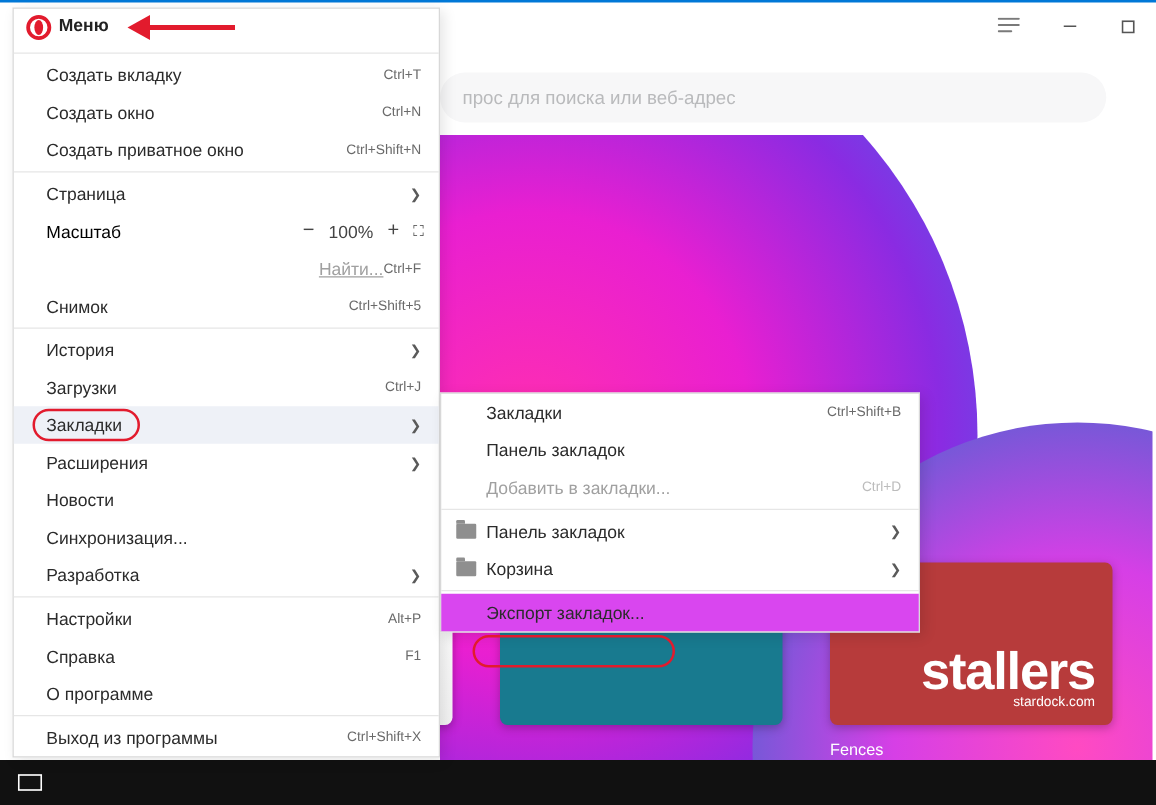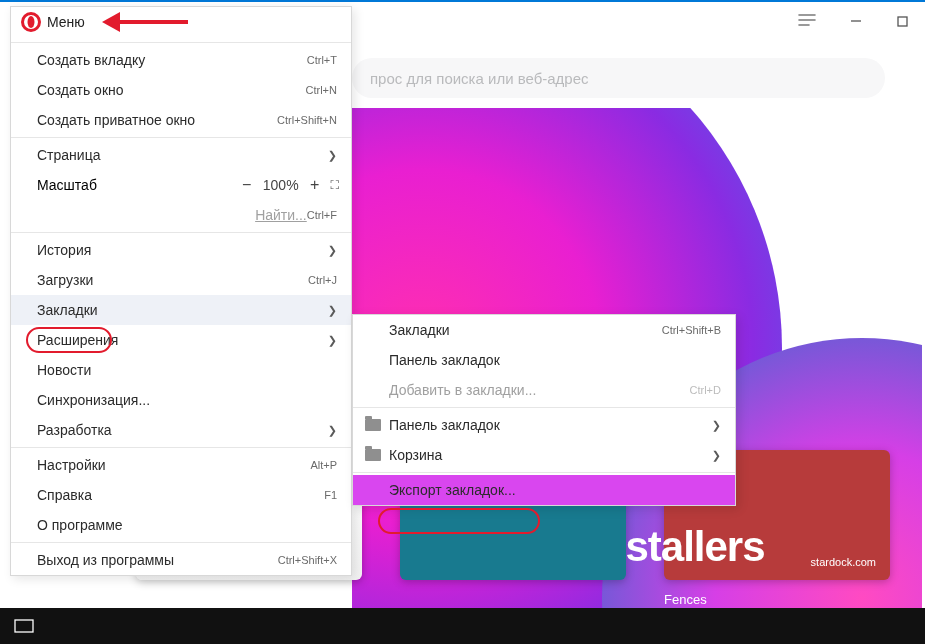--- a/index.html
+++ b/index.html
@@ -19,35 +19,35 @@
 
 .gradient-bg { position: absolute; left: 352px; right: 3px; top: 108px; bottom: 36px; overflow: hidden; }
 .grad-blob1 { position: absolute; left: -290px; top: -120px; width: 720px; height: 720px; border-radius: 50%; background: radial-gradient(circle at center, #ff2fb0 0%, #e91fd1 35%, #8a2be2 65%, #357cf0 100%); }
 .grad-blob2 { position: absolute; right: -200px; bottom: -250px; width: 520px; height: 520px; border-radius: 50%; background: radial-gradient(circle at center, #ff4ac2 0%, #d63fe6 40%, #6b5bd6 75%, #a9b4f3 100%); }
 .gradient-bg::before { content: ""; position: absolute; inset: -40px; background: radial-gradient(circle at 70% 40%, rgba(255,255,255,0.12), transparent 55%); }
 
 
 .tile { position: absolute; width: 226px; height: 130px; border-radius: 6px; box-shadow: 0 2px 8px rgba(0,0,0,0.25); }
 .tile-airbnb { left: 136px; top: 450px; background: linear-gradient(#fff, #f2f2f2); }
 .tile-teal { left: 400px; top: 450px; background: #187a8f; }
-.tile-fences { left: 664px; top: 450px; background: #b73b3b; color: #fff; display: flex; flex-direction: row; align-items: flex-end; justify-content: flex-end; padding: 12px 14px; gap: 46px; }
+.tile-fences { left: 664px; top: 450px; background: #b73b3b; color: #fff; display: flex; flex-direction: column; align-items: flex-end; justify-content: flex-end; padding: 12px 14px; }
 .tile-fences .big { font-size: 42px; font-weight: 700; line-height: 1; letter-spacing: -1px; }
 .tile-fences .small { font-size: 11px; margin-top: -2px; }
 
 .tile-label { position: absolute; width: 226px; text-align: left; color: #fff; font-size: 13px; top: 592px; }
 .lbl-airbnb { left: 136px; }
 .lbl-fences { left: 664px; }
 
 
 .taskbar { position: absolute; left: 0; right: 0; bottom: 0; height: 36px; background: #111; display: flex; align-items: center; }
 .task-icon { width: 48px; height: 36px; display: flex; align-items: center; justify-content: center; color: #fff; }
 
 
 .main-menu { position: absolute; left: 10px; top: 6px; width: 342px; background: #fff; border: 1px solid #d8d8d8; box-shadow: 3px 3px 10px rgba(0,0,0,0.1); z-index: 10; }
-.menu-header { display: flex; align-items: center; gap: 6px; padding: 5px 10px 8px 10px; font-size: 14px; color: #222; font-weight: 400; }
+.menu-header { display: flex; align-items: flex-start; gap: 6px; padding: 5px 10px 8px 10px; font-size: 14px; color: #222; font-weight: 700; }
 .opera-o { width: 20px; height: 20px; border-radius: 50%; border: 3px solid #e21b2d; position: relative; }
 .opera-o::after { content: ""; position: absolute; left: 50%; top: 50%; transform: translate(-50%,-50%); width: 7px; height: 12px; border-radius: 50%; background: #e21b2d; }
 
 .arrow-annot { position: absolute; left: 102px; top: 14px; width: 86px; height: 16px; z-index: 30; }
 .arrow-line { position: absolute; left: 16px; top: 6px; width: 70px; height: 4px; background: #e21b2d; }
 .arrow-head { position: absolute; left: 0; top: -2px; width: 0; height: 0; border-right: 18px solid #e21b2d; border-top: 10px solid transparent; border-bottom: 10px solid transparent; }
 
 .menu-sep { height: 1px; background: #e6e6e6; margin: 2px 0; }
 .menu-item { display: flex; align-items: center; justify-content: space-between; padding: 6px 14px 6px 26px; font-size: 14px; color: #2b2b2b; cursor: default; min-height: 30px; }
 .menu-item.disabled { color: #a0a0a0; text-decoration: underline dotted transparent; justify-content: flex-end; }
@@ -155,20 +155,24 @@
       <span class="zoom-btn">−</span>
       <span>100%</span>
       <span class="zoom-btn">+</span>
       <span class="fullscreen-icon">⛶</span>
     </span>
   </div>
   <div class="menu-item disabled underlined">
     <span class="mi-label">Найти...</span>
     <span class="mi-right">Ctrl+F</span>
   </div>
+  <div class="menu-item">
+    <span class="mi-label">Снимок</span>
+    <span class="mi-right">Ctrl+Shift+5</span>
+  </div>
   <div class="menu-sep"></div>
 
   <div class="menu-item">
     <span class="mi-label">История</span>
     <span class="mi-right chevron">❯</span>
   </div>
   <div class="menu-item">
     <span class="mi-label">Загрузки</span>
     <span class="mi-right">Ctrl+J</span>
   </div>

